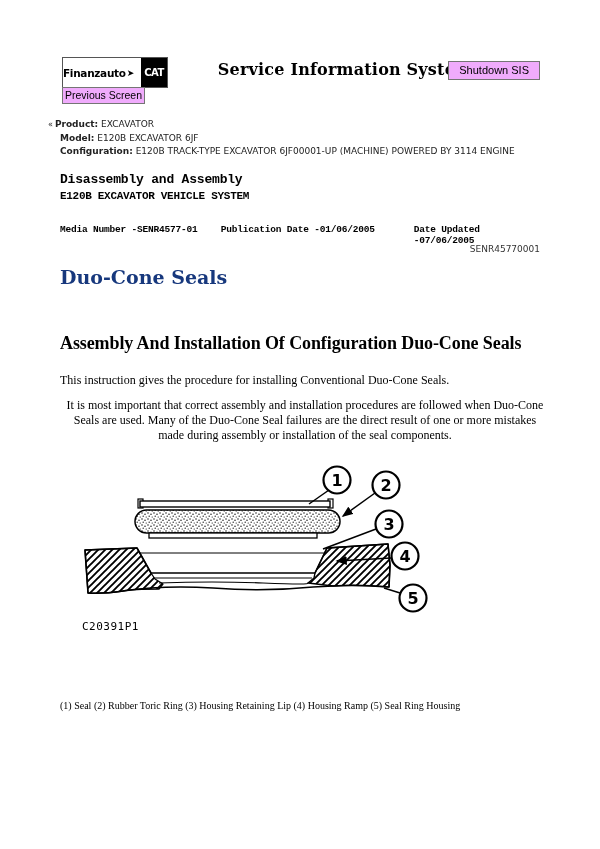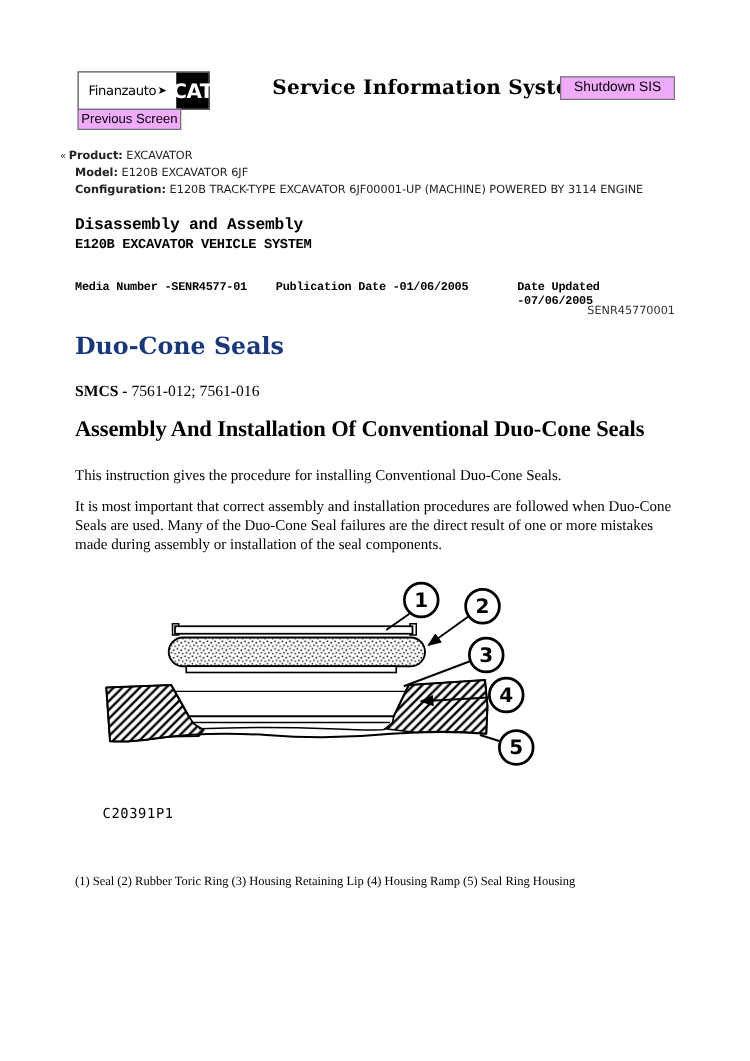--- a/index.html
+++ b/index.html
@@ -2,27 +2,27 @@
 <html><head>
 <meta charset="utf-8">
 <style>
   html,body{margin:0;padding:0;background:#fff;}
   .page{position:relative;width:600px;height:849px;background:#ffffff;overflow:hidden;
         font-family:"Liberation Serif",serif;color:#000;}
 
   
   .logo-box{position:absolute;left:62px;top:57px;width:104px;height:29px;
             border:1px solid #555;display:flex;align-items:stretch;background:#fff;}
-  .logo-left{flex:1;display:flex;align-items:center;justify-content:center;
-             font-family:"DejaVu Sans",sans-serif;font-weight:normal;font-size:10.5px;
+  .logo-left{flex:1;display:flex;align-items:center;
+             font-family:"DejaVu Sans",sans-serif;font-weight:bold;font-size:10.5px;
              letter-spacing:-0.3px;white-space:nowrap;}
   .logo-arrow{font-size:9px;margin-left:1px;}
   .cat-box{width:26px;background:#000;color:#fff;display:flex;align-items:center;
            justify-content:center;font-family:"DejaVu Sans",sans-serif;font-weight:bold;
-           font-size:16px;letter-spacing:-0.5px;text-align:center;}
+           font-size:10px;letter-spacing:-0.5px;text-align:center;}
   .hdr-title{position:absolute;left:90px;right:0;top:60px;text-align:center;
              font-family:"DejaVu Serif",serif;font-weight:bold;font-size:16px;
              letter-spacing:0.2px;}
   .btn{font-family:"Liberation Sans",sans-serif;background:#f0abfc;border:1px solid #757575;
        color:#000;display:inline-block;text-align:center;cursor:default;}
   .shutdown-btn{position:absolute;right:60px;top:61px;font-size:11px;padding:2px 10px 3px;}
   .prev-btn{position:absolute;left:62px;top:87px;font-size:10.5px;padding:1px 2px 2px;}
 
   
   .product{position:absolute;left:48px;top:118px;font-family:"DejaVu Sans",sans-serif;
@@ -45,25 +45,25 @@
 
   
   .article-title{position:absolute;left:60px;top:266px;font-family:"DejaVu Serif",serif;
                  font-weight:bold;font-size:19px;color:#17387d;}
   .smcs{position:absolute;left:60px;top:306px;font-size:12.5px;}
   .smcs b{font-weight:bold;}
   .h1{position:absolute;left:60px;top:333px;width:500px;font-weight:bold;font-size:18px;
       letter-spacing:-0.1px;}
   .para{position:absolute;left:60px;width:490px;font-size:12px;line-height:15px;}
   .p1{top:373px;}
-  .p2{top:398px;}
+  .p2{top:398px;text-align:center;}
 
   
   .fig{position:absolute;left:63px;top:452px;width:385px;height:215px;}
-  .fig-id{position:absolute;left:82px;top:644px;font-family:"DejaVu Sans Mono",monospace;
+  .fig-id{position:absolute;left:82px;top:620px;font-family:"DejaVu Sans Mono",monospace;
           font-size:11px;letter-spacing:0.5px;}
   .fig-caption{position:absolute;left:60px;top:700px;width:500px;font-size:10px;}
 </style>
 </head>
 <body>
 
 <div class="page">
 
   <div class="logo-box">
     <span class="logo-left">
@@ -88,22 +88,21 @@
     <div class="media-row">
       <span class="c1">Media Number -SENR4577-01</span>
       <span class="c2">Publication Date -01/06/2005</span>
       <span class="c3">Date Updated -07/06/2005</span>
     </div>
   </div>
 
   <div class="doc-code">SENR45770001</div>
 
   <div class="article-title">Duo-Cone Seals</div>
-  <div class="smcs"><b>SMCS -</b> <span>7561-012; 7561-016</span></div>
-  <div class="h1">Assembly And Installation Of Conventional Duo-Cone Seals</div>
+  <div class="h1">Assembly And Installation Of Configuration Duo-Cone Seals</div>
   <div class="para p1">This instruction gives the procedure for installing Conventional Duo-Cone Seals.</div>
   <div class="para p2">It is most important that correct assembly and installation procedures are followed when Duo-Cone Seals are used. Many of the Duo-Cone Seal failures are the direct result of one or more mistakes made during assembly or installation of the seal components.</div>
 
   <svg class="fig" viewBox="0 0 385 215" xmlns="http://www.w3.org/2000/svg">
     <defs>
       <pattern id="hatch" width="7" height="7" patternUnits="userSpaceOnUse">
         <path d="M-1,8 L8,-1 M-1,1 L1,-1 M6,8 L8,6" stroke="#000" stroke-width="1.9" fill="none"></path>
       </pattern>
       <pattern id="stipple" width="6" height="6" patternUnits="userSpaceOnUse">
         <circle cx="1" cy="1" r="0.7" fill="#000"></circle>

